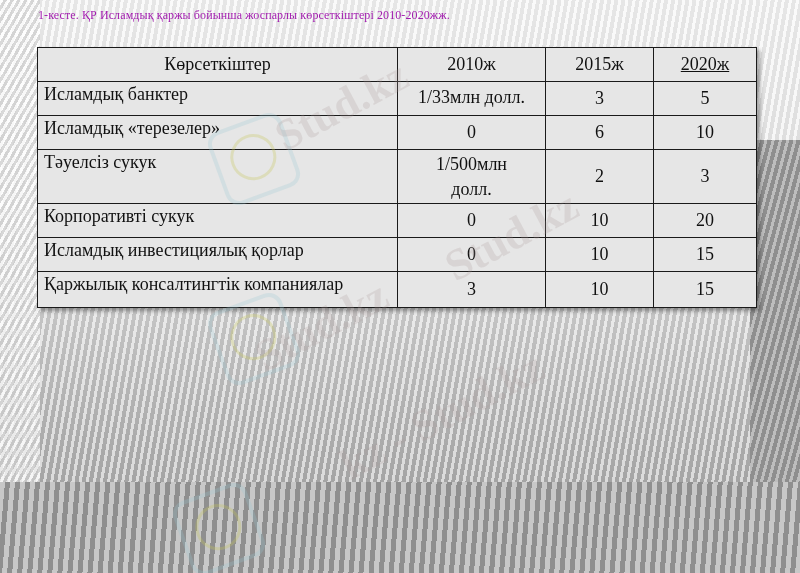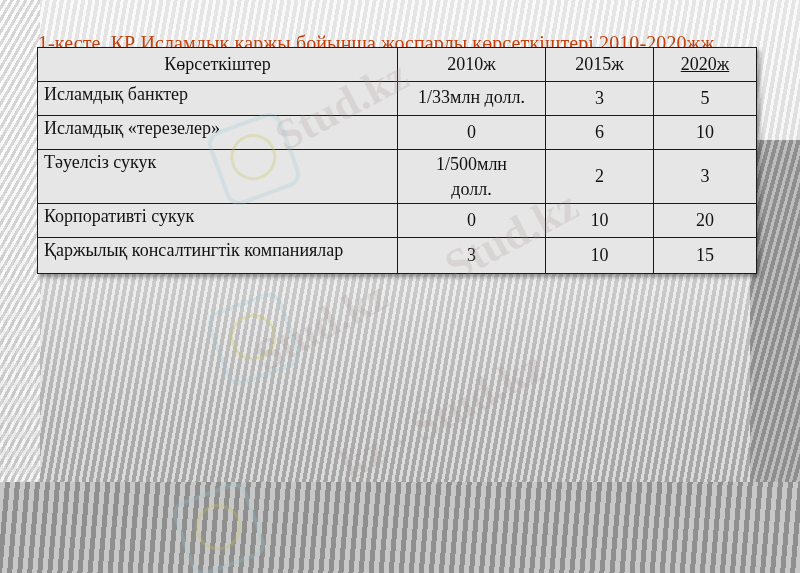--- a/index.html
+++ b/index.html
@@ -18,21 +18,21 @@
   .bg-right-dark {
     position: absolute; right: 0; top: 140px; width: 50px; height: 433px;
     background: repeating-linear-gradient(105deg, #bdbdbd 0px, #bdbdbd 3px, #8e8e8e 3px, #8e8e8e 7px);
   }
   .bg-bottom {
     position: absolute; left: 0; top: 482px; width: 800px; height: 91px;
     background: repeating-linear-gradient(95deg, #c8c8c8 0px, #c8c8c8 5px, #8f8f8f 5px, #8f8f8f 10px);
   }
   .title {
     position: absolute; left: 38px; top: 8px; width: 740px;
-    font-size: 20px; color: #c2410c; white-space: nowrap; letter-spacing: 0.1px; margin-top: 24px;
+    font-size: 12px; color: #a21caf; white-space: nowrap; letter-spacing: 0.1px;
   }
   table.data {
     position: absolute; left: 37px; top: 47px;
     border-collapse: collapse; background: #e6e6e6;
     box-shadow: 3px 3px 4px rgba(0,0,0,0.35);
   }
   table.data td, table.data th {
     border: 1.5px solid #1a1a1a; font-size: 18px; color: #111;
     font-weight: normal; padding: 0 6px; line-height: 25px;
   }
@@ -92,20 +92,26 @@
       <td class="num" style="padding:0 18px">1/500млн долл.</td>
       <td class="num">2</td>
       <td class="num">3</td>
     </tr>
     <tr style="height:34px">
       <td class="label">Корпоративті сукук</td>
       <td class="num">0</td>
       <td class="num">10</td>
       <td class="num">20</td>
     </tr>
+    <tr style="height:34px">
+      <td class="label">Исламдық инвестициялық қорлар</td>
+      <td class="num">0</td>
+      <td class="num">10</td>
+      <td class="num">15</td>
+    </tr>
     <tr style="height:36px">
       <td class="label">Қаржылық консалтингтік компаниялар</td>
       <td class="num">3</td>
       <td class="num">10</td>
       <td class="num">15</td>
     </tr>
   </tbody>
 </table>
 
 <div class="wm-logo" style="left:215px; top:120px;"></div>

